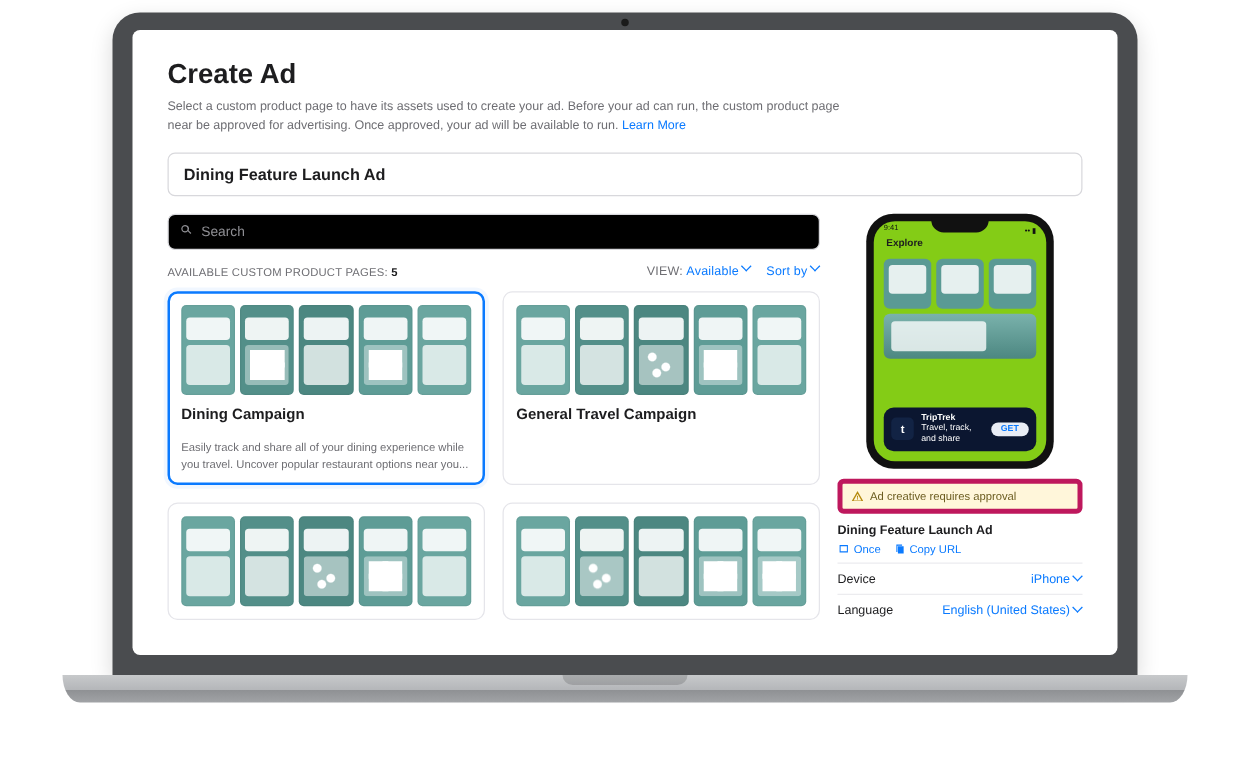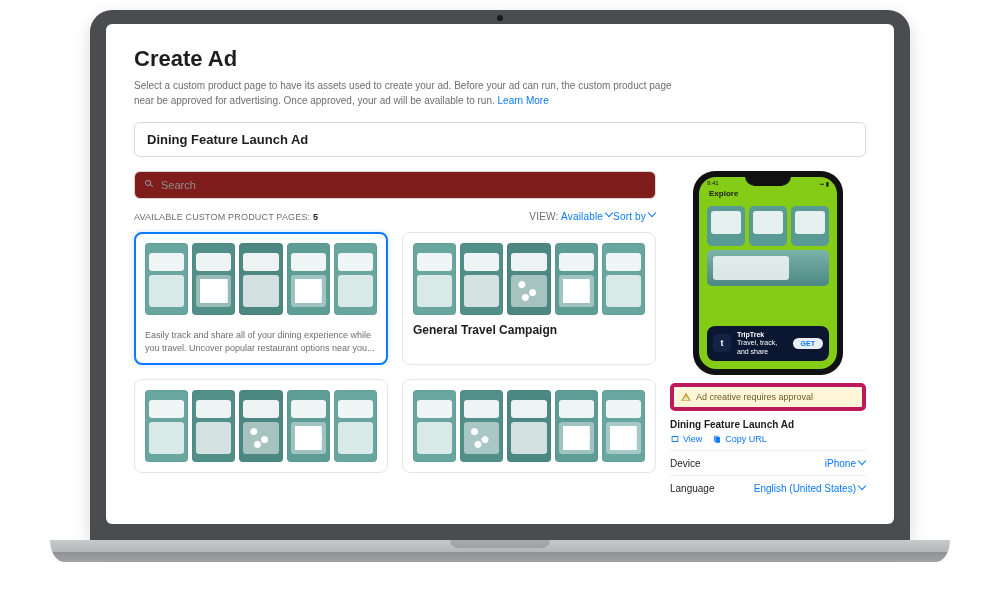--- a/index.html
+++ b/index.html
@@ -107,36 +107,36 @@
 
   .search {
     border:1px solid #d8d8dc;
     border-radius:6px;
     padding:6px 8px;
     display:flex;
     align-items:center;
     gap:6px;
     color:#8e8e93;
     font-size:11px;
-    background:#7f1d1d;
+    background:#000000;
   }
   .search svg { width:12px; height:12px; fill:#8e8e93; }
 
   .filters-row {
     display:flex;
     justify-content:space-between;
     align-items:flex-end;
     margin-top:12px;
     font-size:9px;
     letter-spacing:.02em;
     color:#6e6e73;
   }
   .filters-row .counts { text-transform:uppercase; }
   .filters-row .counts b { color:#1d1d1f; font-weight:600; }
-  .filters-right { display:flex; }
+  .filters-right { display:flex; gap:12px; }
   .filters-right .link { color:#0a7aff; cursor:pointer; font-size:10px; }
   .filters-right .lbl { color:#6e6e73; font-size:10px; }
   .chev-down { display:inline-block; width:7px; height:7px; vertical-align:1px; }
   .chev-down::after{
     content:""; display:block; width:5px; height:5px;
     border-right:1.3px solid currentColor; border-bottom:1.3px solid currentColor;
     transform:rotate(45deg); margin-top:-2px;
   }
 
   .cards {
@@ -355,20 +355,21 @@
             <div class="cards">
 
               <div class="card selected">
                 <div class="shot-row">
                   <div class="shot"></div>
                   <div class="shot grid"></div>
                   <div class="shot"></div>
                   <div class="shot grid"></div>
                   <div class="shot"></div>
                 </div>
+                <div class="card-title">Dining Campaign</div>
                 <div class="card-sub">Easily track and share all of your dining experience while you travel. Uncover popular restaurant options near you...</div>
               </div>
 
               <div class="card">
                 <div class="shot-row">
                   <div class="shot"></div>
                   <div class="shot"></div>
                   <div class="shot dots"></div>
                   <div class="shot grid"></div>
                   <div class="shot"></div>
@@ -432,21 +433,21 @@
               <span>Ad creative requires approval</span>
             </div>
 
             <div class="preview-name">Dining Feature Launch Ad</div>
 
             <div class="preview-actions">
               <span>
                 <svg viewBox="0 0 24 24">
                     <path fill="#0a7aff" d="M4 5h16v14H4V5zm2 2v10h12V7H6z"></path>
                   </svg>
-                <span>View</span>
+                <span>Once</span>
               </span>
               <span>
                 <svg viewBox="0 0 24 24">
                     <path fill="#0a7aff" d="M8 7h11v14H8V7zm-3-3h11v2H7v12H5V4z"></path>
                   </svg>
                 <span>Copy URL</span>
               </span>
             </div>
 
             <div class="kv-row">

